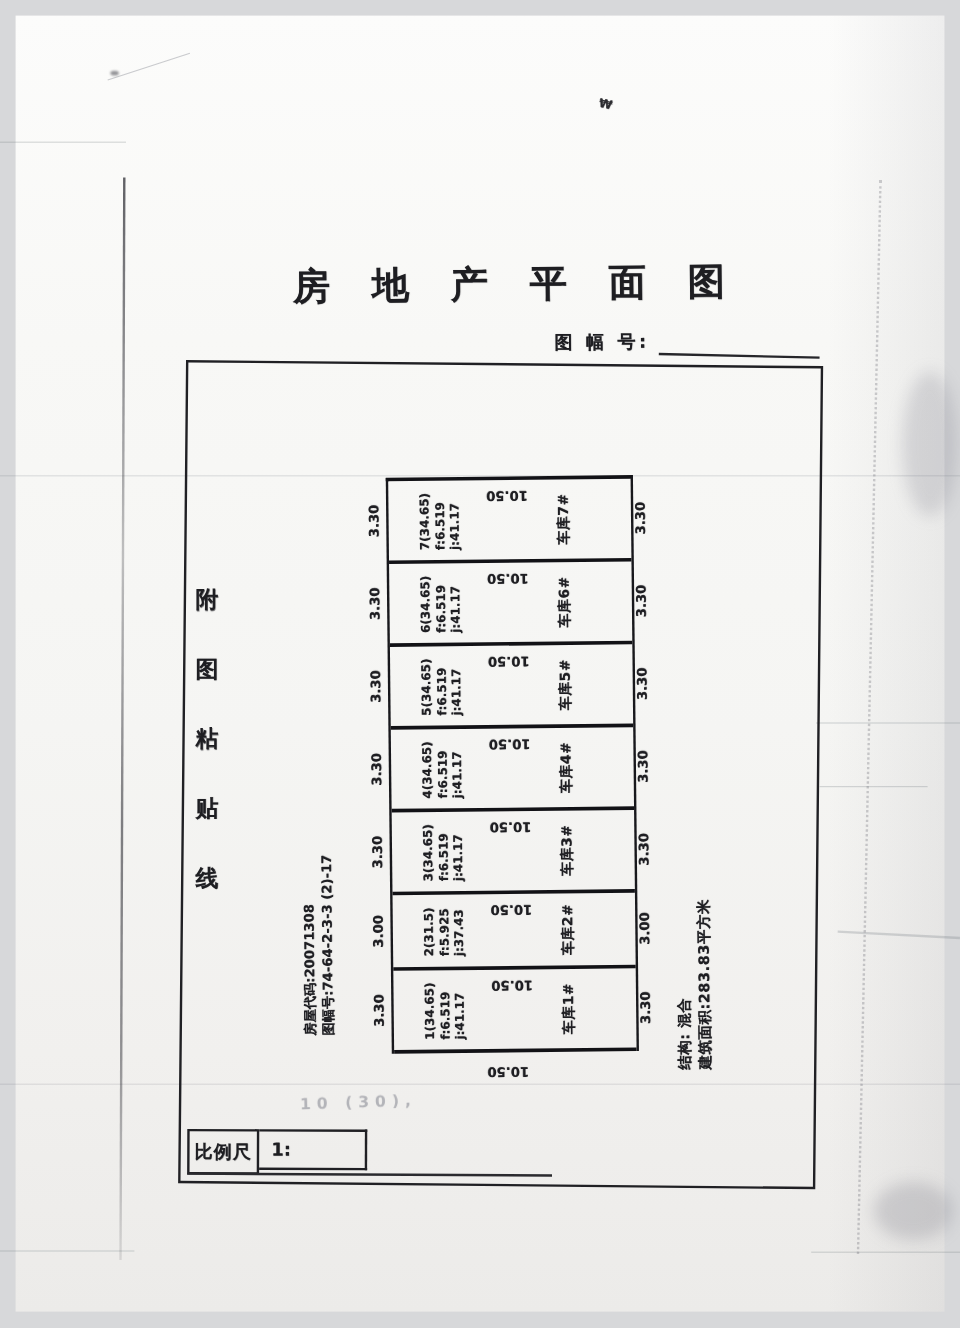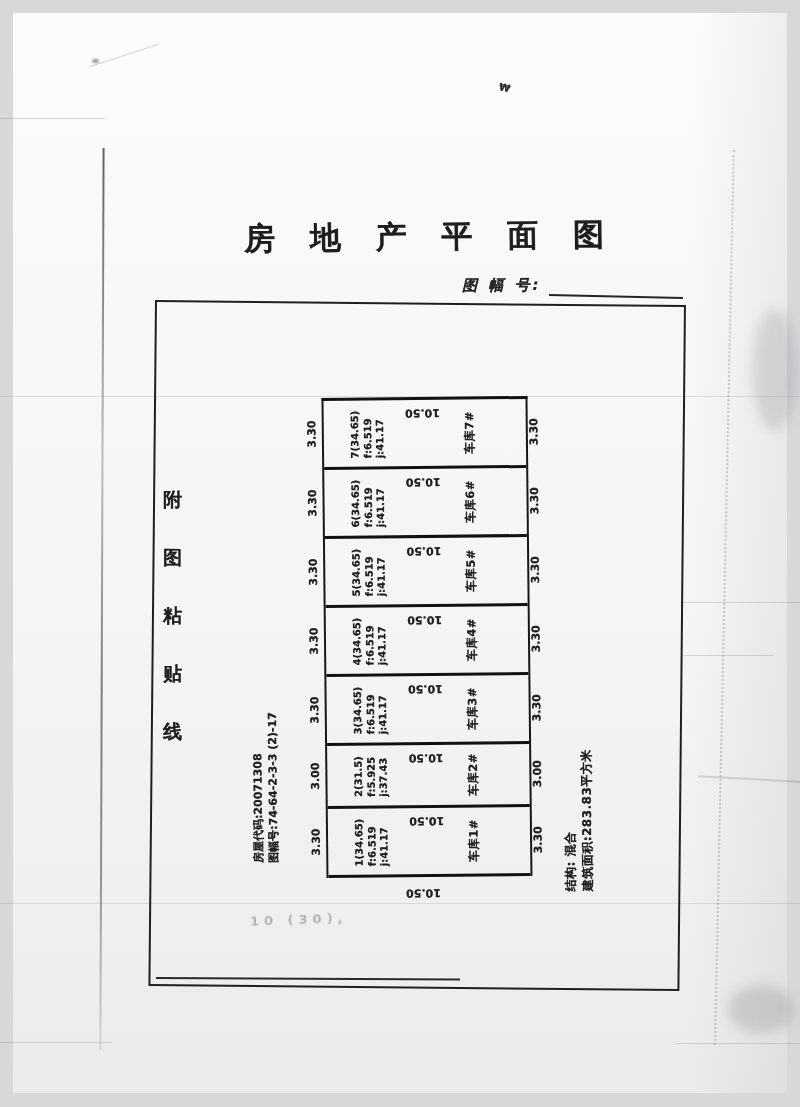--- a/index.html
+++ b/index.html
@@ -5,21 +5,21 @@
   html,body{margin:0;padding:0;}
   body{background:#c9cacc;font-family:"DejaVu Sans","Liberation Sans",sans-serif;}
   .page{position:relative;width:800px;height:1107px;overflow:hidden;background:#d7d8da;}
   .paper{position:absolute;left:13px;top:13px;width:774px;height:1080px;
     background:linear-gradient(180deg,#fcfcfb 0%,#f8f8f6 25%,#f5f5f3 55%,#f1f0ee 80%,#ecebe9 100%);}
   .shade-right{position:absolute;left:690px;top:13px;width:97px;height:1080px;
     background:linear-gradient(90deg,rgba(150,150,156,0) 0%,rgba(150,150,156,0.14) 100%);}
   .ink{color:#1e1e22;font-weight:700;text-shadow:0.3px 0.3px 0.6px rgba(30,30,35,0.65);}
   .title{position:absolute;left:170px;top:216px;width:520px;text-align:center;
     font-size:31px;letter-spacing:12px;transform:rotate(-0.7deg);}
-  .sheetno{position:absolute;left:462px;top:276px;font-size:15px;letter-spacing:3px;transform:rotate(-0.5deg);font-style:italic;}
+  .sheetno{position:absolute;left:462px;top:276px;font-size:15px;letter-spacing:3px;transform:rotate(-0.5deg);}
   .sheetno-line{position:absolute;left:549px;top:294px;width:134px;height:2px;background:#26262a;
     transform:rotate(1.3deg);transform-origin:left center;}
   .bigbox{position:absolute;left:155px;top:300px;width:527px;height:682px;
     border:2px solid #202024;transform:rotate(0.55deg);transform-origin:top left;}
   .pasteline{position:absolute;left:163px;top:487px;display:flex;flex-direction:column;gap:32px;
     font-size:19px;}
   .plansheet{position:absolute;left:0;top:0;width:800px;height:1107px;
     transform:rotate(-0.6deg);transform-origin:427px 640px;pointer-events:none;}
   .v{position:absolute;transform:translate(-50%,-50%) rotate(-90deg);white-space:nowrap;}
   .r180{position:absolute;transform:translate(-50%,-50%) rotate(180deg);white-space:nowrap;}
@@ -176,15 +176,19 @@
       </div>
 
     <div class="r180 bottomdim ink" style="left:421px;top:893px;">10.50</div>
 
     <div class="v summaryblock ink" style="left:577px;top:822px;">
       <div>结构: 混合</div>
       <div>建筑面积:283.83平方米</div>
     </div>
   </div>
 
+  <div class="scalebar ink">
+    <div class="c1">比例尺</div>
+    <div class="c2">1:</div>
+  </div>
   <div class="scalebar-ext"></div>
   <div class="faintnote">10 (30),</div>
 </div>
 
 </body></html>

